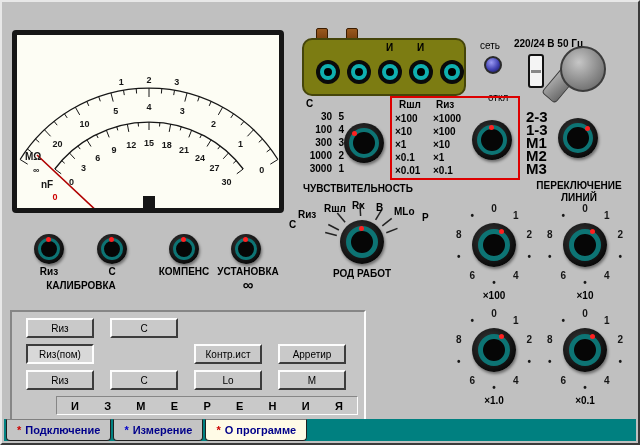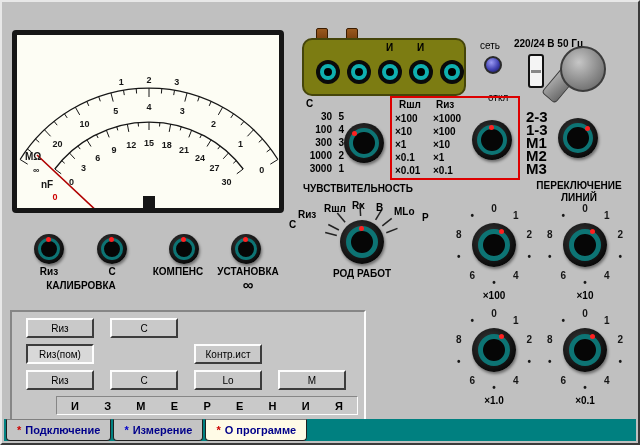--- a/index.html
+++ b/index.html
@@ -240,21 +240,21 @@
       <i class="dot" style="left:12px;top:3px"></i>
     </div>
   <div class="knob k30" style="left:167px;top:232px">
       <i class="dot" style="left:12px;top:3px"></i>
     </div>
   <div class="knob k30" style="left:229px;top:232px">
       <i class="dot" style="left:12px;top:3px"></i>
     </div>
   <div class="clbl" style="left:24px;top:264px;width:46px">Rиз</div>
   <div class="clbl" style="left:88px;top:264px;width:44px">С</div>
-  <div class="clbl" style="left:144px;top:264px;width:64px">КОМПЕНС</div>
+  <div class="clbl" style="left:150px;top:264px;width:64px">КОМПЕНС</div>
   <div class="clbl" style="left:212px;top:264px;width:68px">УСТАНОВКА</div>
   <div class="clbl" style="left:24px;top:278px;width:110px">КАЛИБРОВКА</div>
   <div class="clbl" style="left:232px;top:274px;width:28px;font-size:15px">∞</div>
 
   <div class="dial" style="left:447px;top:198px">
       <div class="knob k44" style="left:23px;top:23px">
         <i class="dot" style="left:27px;top:6px"></i>
       </div>
       <span class="mlab dialnum" style="left: 45px; top: 8px;">0</span>
       <span class="mlab dialnum" style="left: 66.7481px; top: 15.0664px;">1</span>
@@ -350,14 +350,15 @@
     <span class="lbl" style="left: 374px; top: 200px;">В</span>
     <span class="lbl" style="left: 392px; top: 204px;">МLo</span>
     <span class="lbl" style="left: 420px; top: 210px;">Р</span>
     <button class="pbtn" style="left: 24px; top: 316px;">Rиз</button>
     <button class="pbtn pressed" style="left: 24px; top: 342px;">Rиз(пом)</button>
     <button class="pbtn" style="left: 24px; top: 368px;">Rиз</button>
     <button class="pbtn" style="left: 108px; top: 316px;">С</button>
     <button class="pbtn" style="left: 108px; top: 368px;">С</button>
     <button class="pbtn" style="left: 192px; top: 368px;">Lo</button>
     <button class="pbtn" style="left: 192px; top: 342px;">Контр.ист</button>
+    <button class="pbtn" style="left: 276px; top: 342px;">Арретир</button>
     <button class="pbtn" style="left: 276px; top: 368px;">М</button>
   </div>
 
 </body></html>

